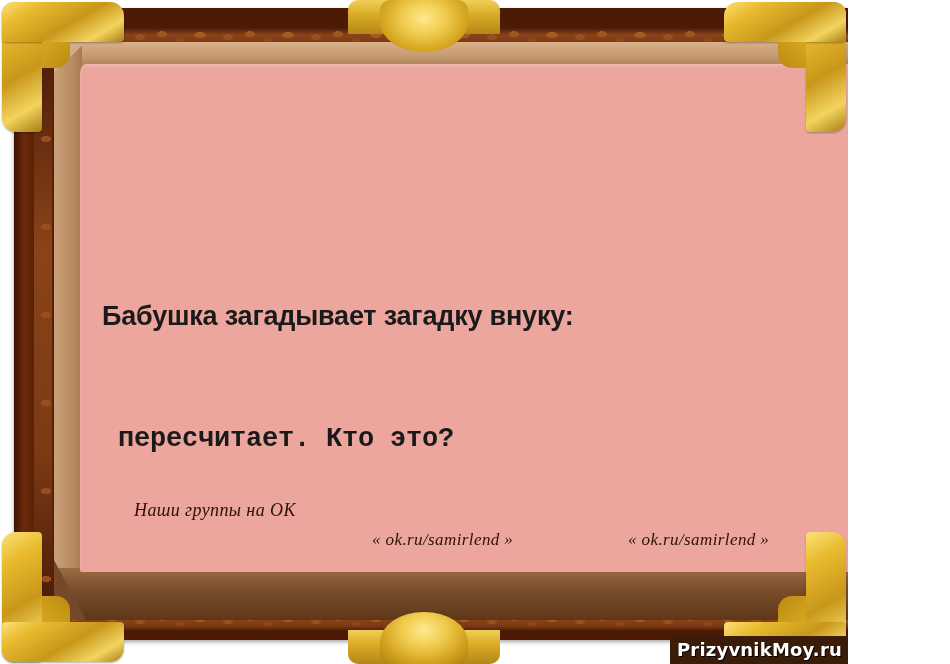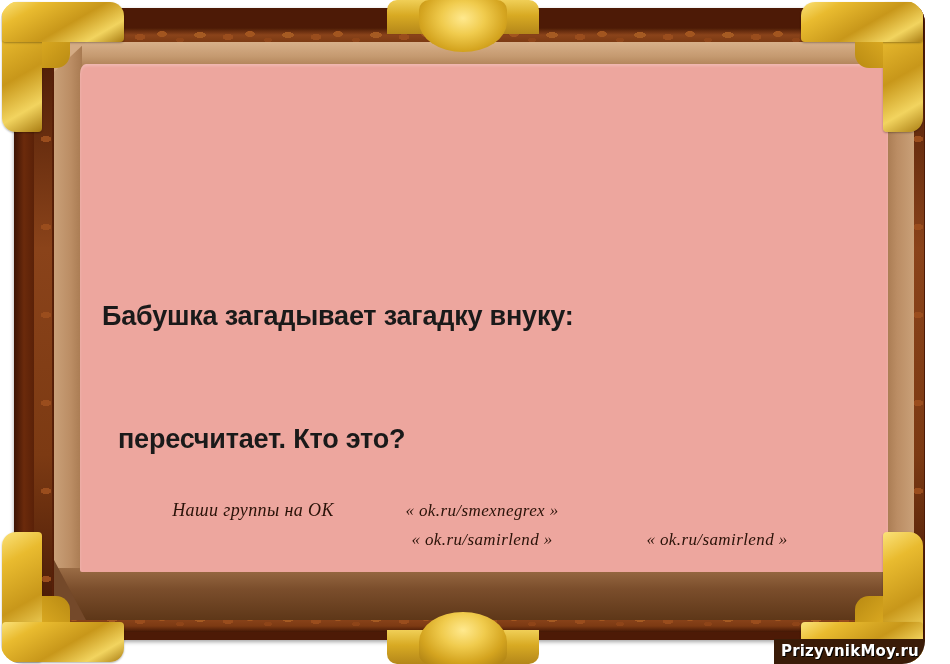--- a/index.html
+++ b/index.html
@@ -9,25 +9,24 @@
   }
   body {
     width: 950px;
     height: 664px;
     overflow: hidden;
     font-family: "Liberation Sans", sans-serif;
   }
 
   #canvas {
     position: relative;
-    width: 925px;
+    width: 848px;
     height: 664px;
     background: #ffffff;
     overflow: hidden;
-    border-radius: 23px;
   }
 
   
   .frame-outer {
     position: absolute;
     left: 14px;
     top: 8px;
     width: 912px;
     height: 632px;
     background: #5d2309;
@@ -172,53 +171,53 @@
     width: 790px;
     color: #1a1a1a;
     font-family: "Liberation Sans", sans-serif;
     font-weight: bold;
     font-size: 27px;
     line-height: 41px;
     letter-spacing: -0.2px;
     white-space: pre-wrap;
   }
   .joke-line { display: block; }
-  .joke-line.cont   { padding-left: 16px; }
+  .joke-line.cont   { padding-left: 16px; font-family: Liberation Mono, monospace; }
 
   
   .footer {
     position: absolute;
     left: 120px;
     top: 492px;
     width: 760px;
     font-family: "Liberation Serif", serif;
     font-style: italic;
     font-size: 17px;
     color: #2a1208;
     letter-spacing: 0.4px;
   }
   .footer-row { display: flex; align-items: baseline; }
   .footer-row-1 { gap: 0; }
   .footer-label { width: 238px; font-size: 18px; }
   .footer-link { white-space: nowrap; }
   .fl-a { width: 220px; }
   .fl-b { width: 250px; }
-  .footer-row-2 { padding-left: 238px; margin-top: 9px; }
+  .footer-row-2 { padding-left: 238px; margin-top: 9px; gap: 36px; }
 
   
   .watermark {
     position: absolute;
     right: 0;
     bottom: 0;
     padding: 3px 6px 4px 7px;
     background: #3a1c08;
     color: #ffffff;
     font-family: "DejaVu Sans", sans-serif;
     font-weight: bold;
-    font-size: 15px;
+    font-size: 18px;
     letter-spacing: 0.2px;
     text-shadow: 1px 1px 0 #000;
   }
 </style>
 </head>
 <body>
 
 <div id="canvas">
 
   <div class="frame-outer">
@@ -238,24 +237,23 @@
     <div class="mitre mitre-br"></div>
 
     <div class="panel">
 
       <div class="joke" style="left:22px; top:150px; width:766px;">
         <span class="joke-line">Бабушка загадывает загадку внуку:</span>
         <span class="joke-line cont">пересчитает. Кто это?</span>
         
       </div>
 
-      <div class="footer" style="left:54px; top:436px;text-align:center;">
+      <div class="footer" style="left:54px; top:436px;">
         <div class="footer-row footer-row-1">
           <span class="footer-label">Наши группы на ОК</span>
-          <span class="footer-link fl-a">« ok.ru/smexnegrex »</span>
         </div>
         <div class="footer-row footer-row-2">
           <span class="footer-link fl-a">« ok.ru/samirlend »</span>
           <span class="footer-link fl-b">« ok.ru/samirlend »</span>
         </div>
       </div>
 
     </div>
   </div>
 

